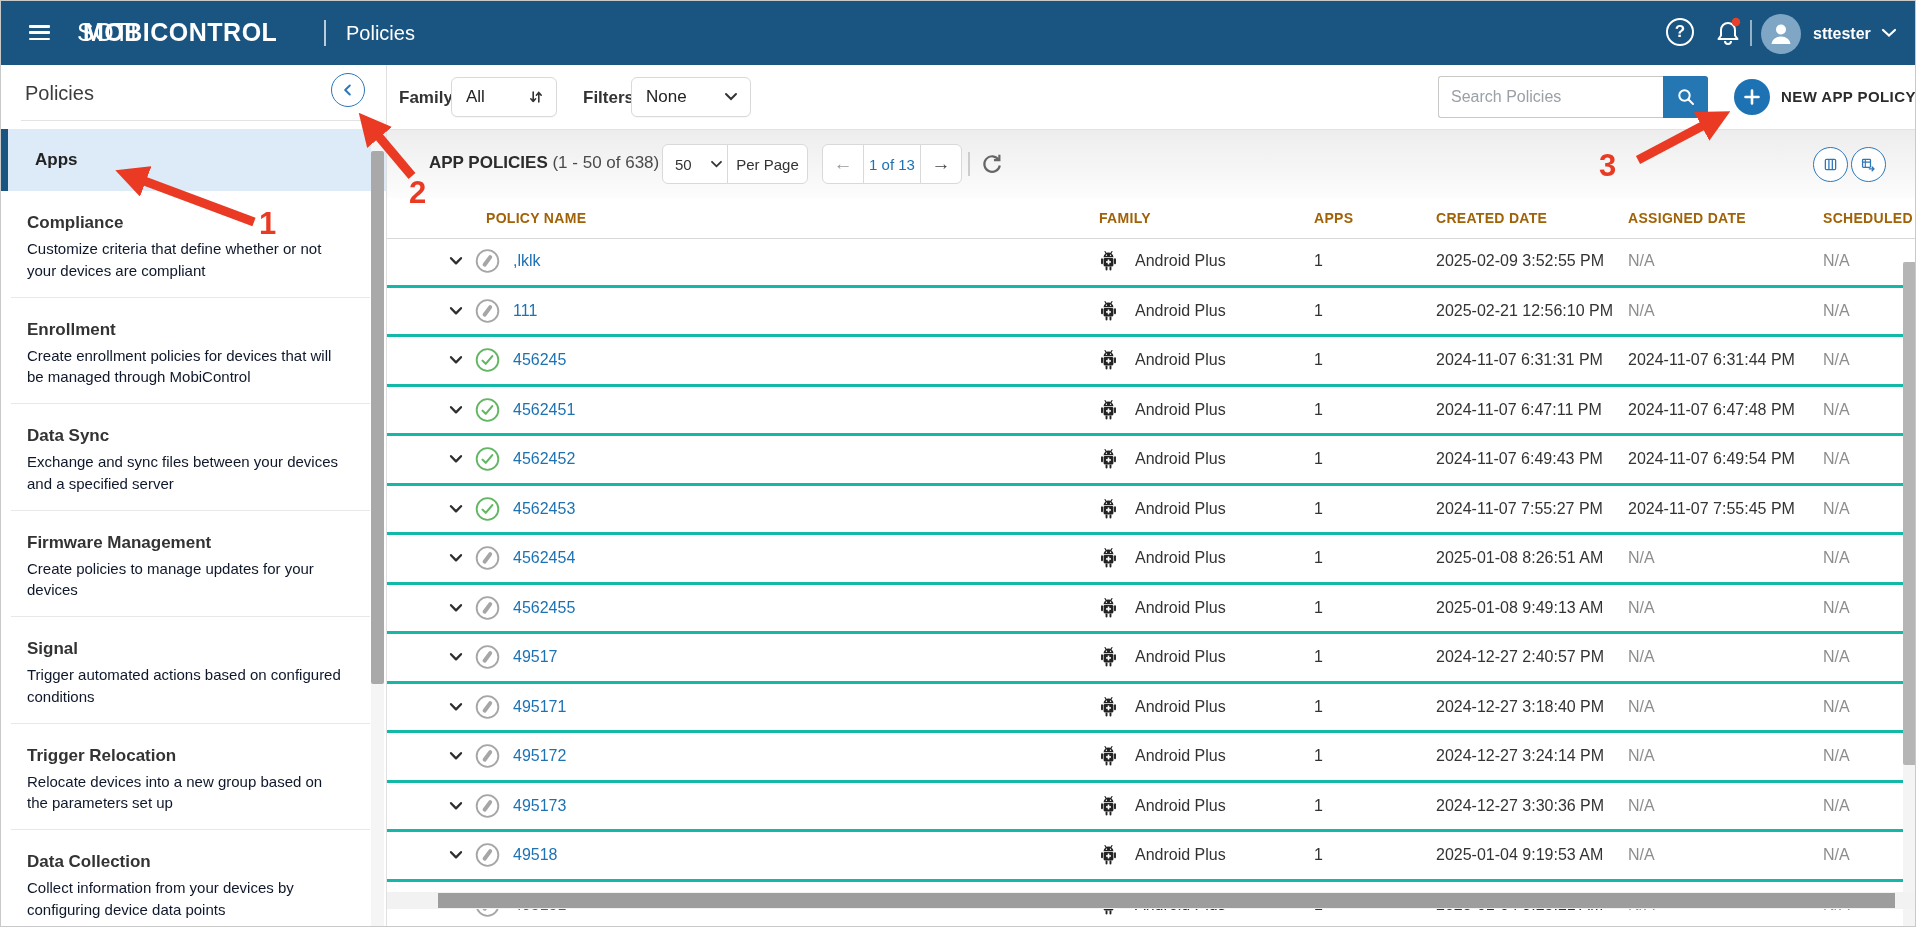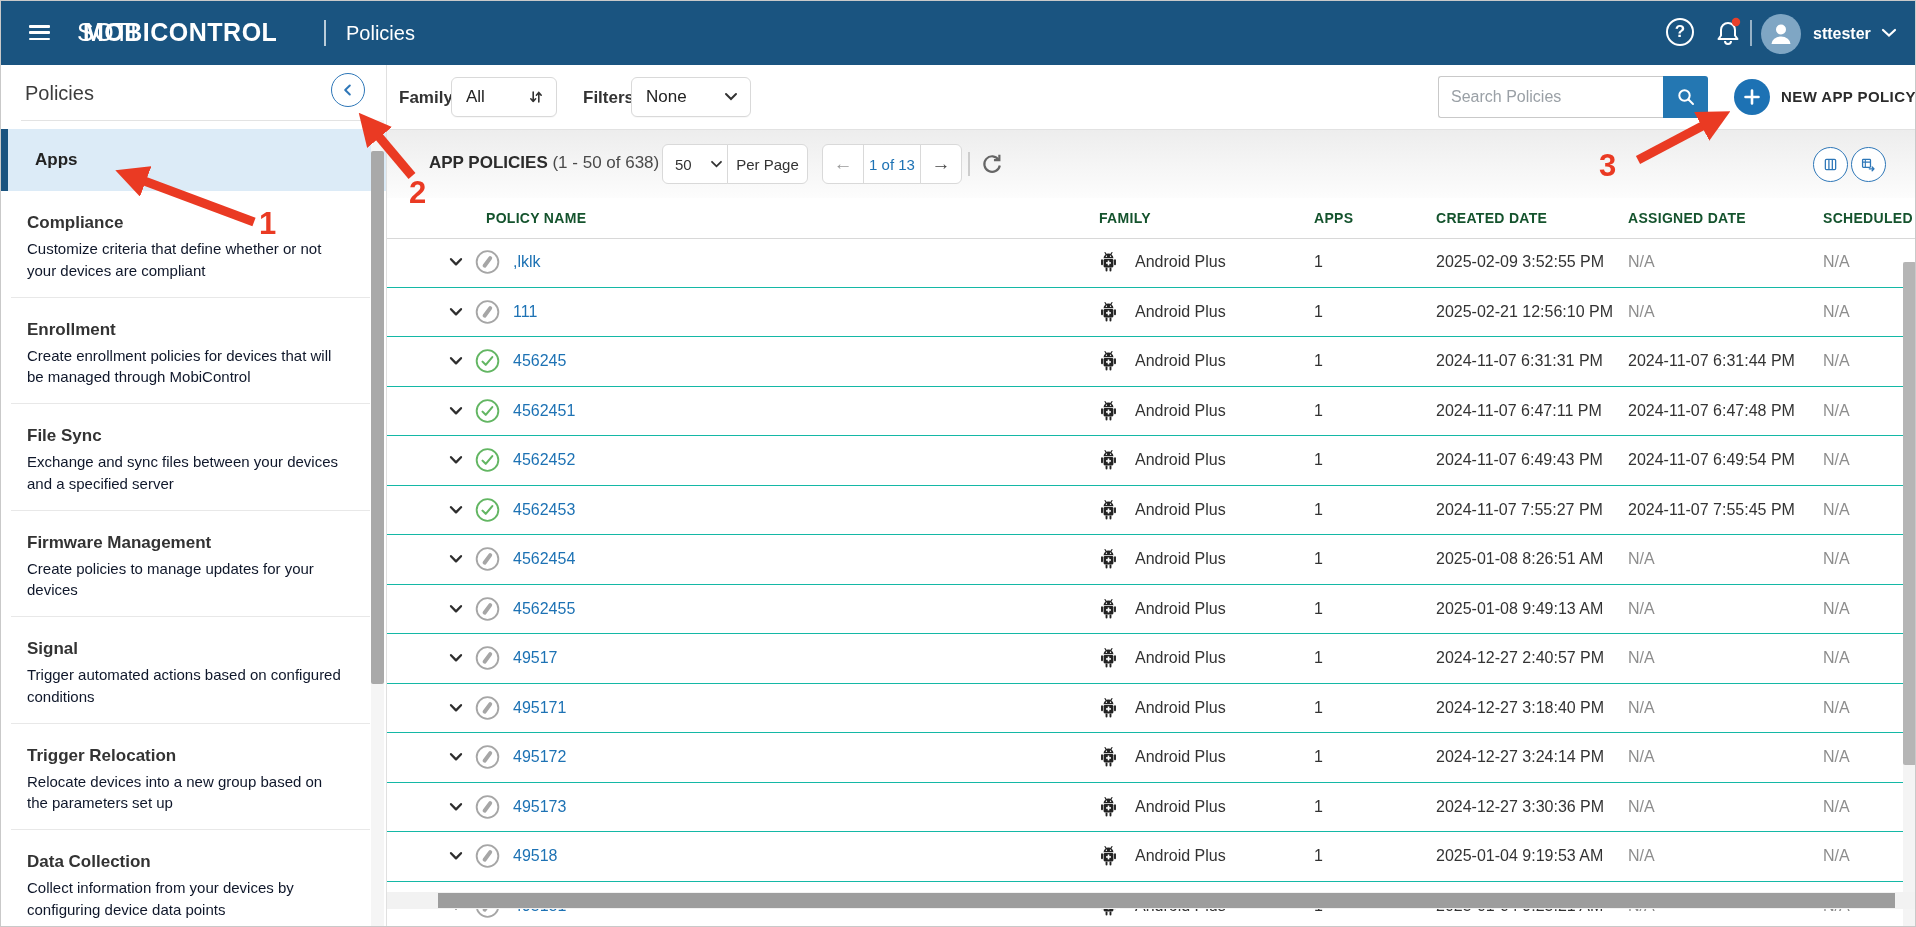--- a/index.html
+++ b/index.html
@@ -61,23 +61,23 @@
   .pg-prev{left:435px;width:42px;border-radius:6px 0 0 6px;color:#999;font-size:19px;}
   .pg-ind{left:476px;width:58px;color:#1d72b4;cursor:default;}
   .pg-next{left:533px;width:42px;border-radius:0 6px 6px 0;color:#444;font-size:19px;}
   .ctrl-div{position:absolute;left:581px;top:22px;width:1.5px;height:24px;background:#ccc;}
   .refresh{position:absolute;left:592px;top:21px;cursor:pointer;}
   .circle-icon{position:absolute;top:17px;width:35px;height:35px;border:1.6px solid #2e77b8;border-radius:50%;box-sizing:border-box;background:#fff;display:flex;align-items:center;justify-content:center;cursor:pointer;}
   .icon-columns{left:1426px;}
   .icon-export{left:1464px;}
 
   .thead{position:absolute;top:133px;left:0;right:0;height:40px;background:#fff;border-bottom:1px solid #d8d8d8;}
-  .th{position:absolute;top:50%;transform:translateY(-50%);font-size:14px;font-weight:700;letter-spacing:.3px;color:#14532d;white-space:nowrap;}
+  .th{position:absolute;top:50%;transform:translateY(-50%);font-size:14px;font-weight:700;letter-spacing:.3px;color:#a16207;white-space:nowrap;}
   .rows{position:absolute;top:173px;left:0;right:0;bottom:0;overflow:hidden;}
-  .t-row{position:relative;height:49.5px;border-bottom:1px solid #14b8a6;box-sizing:border-box;}
+  .t-row{position:relative;height:49.5px;border-bottom:3px solid #14b8a6;box-sizing:border-box;}
   .cell{position:absolute;top:50%;transform:translateY(-50%);font-size:16px;color:#333;white-space:nowrap;}
   .c-chev{left:60px;cursor:pointer;line-height:0;}
   .c-stat{left:88px;line-height:0;}
   .c-name{left:126px;color:#1d72b4;text-decoration:none;cursor:pointer;}
   .c-fam{left:712px;display:flex;align-items:center;gap:17px;}
   .c-apps{left:927px;}
   .c-created{left:1049px;}
   .c-assigned{left:1241px;}
   .c-sched{left:1436px;}
   .na{color:#8d8d8d;}
@@ -147,21 +147,21 @@
         </div>
         <div class="sb-item">
           <div class="sb-item-title">Compliance</div>
           <div class="sb-item-desc">Customize criteria that define whether or not your devices are compliant</div>
         </div>
         <div class="sb-item">
           <div class="sb-item-title">Enrollment</div>
           <div class="sb-item-desc">Create enrollment policies for devices that will be managed through MobiControl</div>
         </div>
         <div class="sb-item">
-          <div class="sb-item-title">File Sync</div>
+          <div class="sb-item-title">Data Sync</div>
           <div class="sb-item-desc">Exchange and sync files between your devices and a specified server</div>
         </div>
         <div class="sb-item">
           <div class="sb-item-title">Firmware Management</div>
           <div class="sb-item-desc">Create policies to manage updates for your devices</div>
         </div>
         <div class="sb-item">
           <div class="sb-item-title">Signal</div>
           <div class="sb-item-desc">Trigger automated actions based on configured conditions</div>
         </div>

